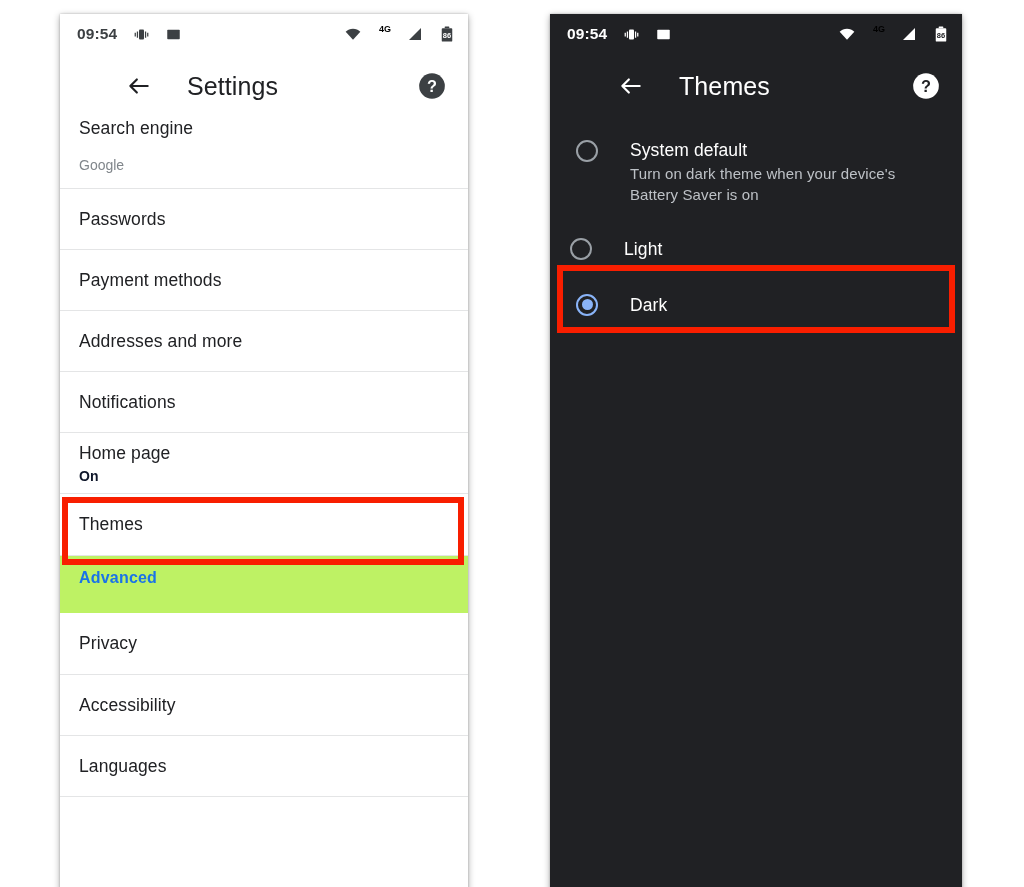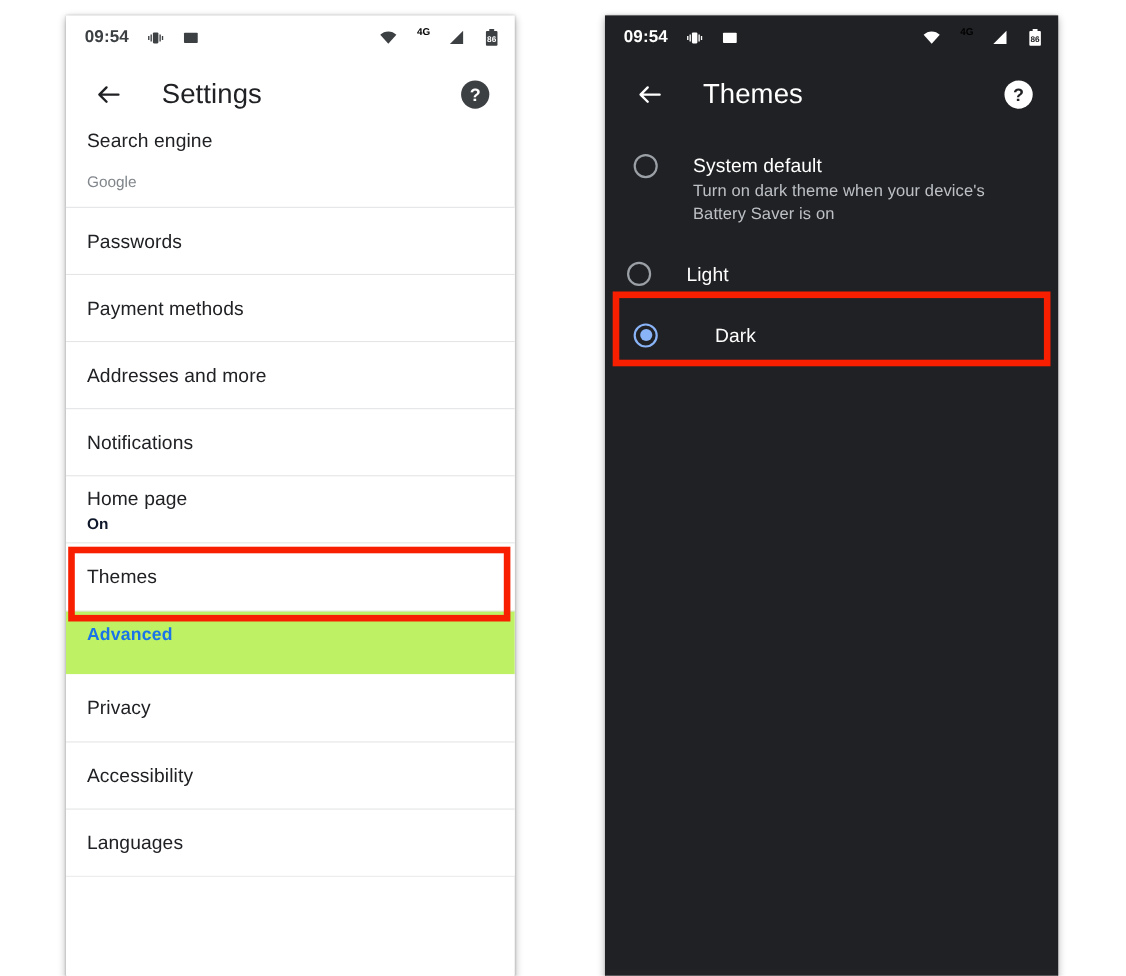--- a/index.html
+++ b/index.html
@@ -27,21 +27,21 @@
   }
   .sb-left, .sb-right { display: flex; align-items: center; gap: 17px; }
   .sb-time { font-size: 15.5px; font-weight: bold; letter-spacing: .1px; }
   .light .sb-time, .light .sb-ico { color: #3c4043; }
   .dark .sb-time, .dark .sb-ico { color: #ffffff; }
   .sb-ico { display: inline-flex; align-items: center; }
   .sb-ico svg { display: block; }
   .net-label { font-size: 9px; font-weight: bold; position: relative; top: -5px; left: 1px; }
 
   
-  .appbar { height: 64px; display: flex; align-items: center; padding: 0 22px 0 22px; }
+  .appbar { height: 64px; display: flex; align-items: center; padding: 0 22px 0 22px; margin-left: 40px; }
   .back-btn { width: 34px; height: 34px; display: flex; align-items: center; justify-content: center;
               cursor: pointer; flex: 0 0 auto; }
   .appbar-title { font-size: 25px; margin-left: 31px; letter-spacing: .1px; }
   .light .appbar-title { color: #202124; }
   .dark .appbar-title { color: #ffffff; }
   .spacer { flex: 1 1 auto; }
   .help-btn { width: 28px; height: 28px; cursor: pointer; flex: 0 0 auto; display:flex; }
 
   
   .settings-list { position: relative; }
@@ -262,21 +262,21 @@
         </span>
       </div>
 
       <div class="radio-row" style="padding-top:32px;align-items:center;padding-left:20px;">
         <span class="radio-mark"></span>
         <span class="radio-text">
           <span class="radio-title" style="display:block;line-height:22px;">Light</span>
         </span>
       </div>
 
-      <div class="radio-row" style="padding-top:34px;align-items:center;gap:20px;">
+      <div class="radio-row" style="padding-top:34px;align-items:center;">
         <span class="radio-mark checked">
           <span class="radio-dot"></span>
         </span>
         <span class="radio-text">
           <span class="radio-title" style="display:block;line-height:22px;">Dark</span>
         </span>
       </div>
     </div>
   </div>
 

